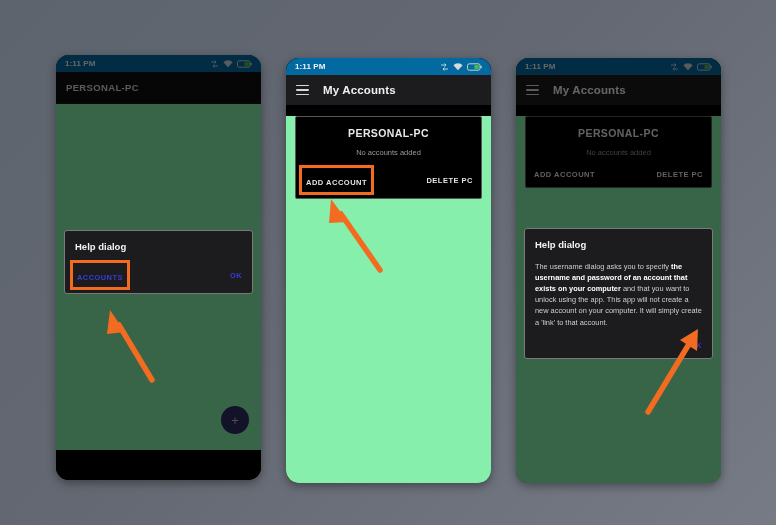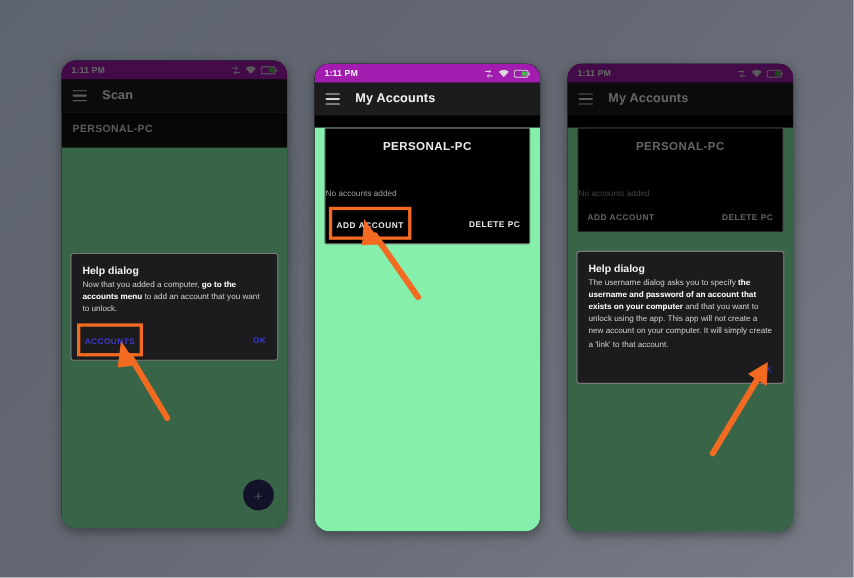--- a/index.html
+++ b/index.html
@@ -25,21 +25,21 @@
   }
   #phone-1 { left: 56px;  top: 55px; }
   #phone-2 { left: 286px; top: 58px; }
   #phone-3 { left: 516px; top: 58px; }
 
   .screen { position: absolute; inset: 0; background: #000; }
 
   
   .statusbar {
     height: 17px;
-    background: #a21caf;
+    background: #0369a1;
     display: flex;
     align-items: center;
     justify-content: space-between;
     padding: 0 9px;
     position: relative;
     z-index: 5;
   }
   .status-time {
     color: #f2f2f2;
     font-size: 8px;
@@ -98,25 +98,24 @@
   }
   .pc-card-title {
     text-align: center;
     color: #e8e8e8;
     font-size: 10.5px;
     font-weight: bold;
     letter-spacing: 0.4px;
     padding-bottom: 9px;
   }
   .pc-card-sub {
-    text-align: left;
+    text-align: center;
     color: #9a9a9a;
     font-size: 7.5px;
     padding-bottom: 13px;
-    margin-top: 23px;
   }
   .pc-card-actions {
     display: flex;
     justify-content: space-between;
     align-items: center;
     padding: 0 8px 8px 8px;
     text-align: center;
   }
   .card-action {
     color: #e4e4e4;
@@ -167,21 +166,21 @@
     border-radius: 3px;
     z-index: 9;
     padding: 10px 10px 6px 10px;
   }
   #dialog-1 { top: 175px; }
   #dialog-3 { top: 170px; }
   .dialog-title {
     color: #f3f3f3;
     font-size: 9.5px;
     font-weight: bold;
-    margin-bottom: 1px;
+    margin-bottom: 11px;
   }
   .dialog-body {
     color: #cfcfcf;
     font-size: 7.4px;
     line-height: 1.5;
   }
   .dialog-body b { color: #ffffff; font-weight: bold; }
   .dialog-actions {
     display: flex;
     align-items: center;
@@ -222,42 +221,33 @@
             <path d="M5 7.2 0.4 2.2a6.6 6.6 0 0 1 9.2 0z" fill="#d9d9d9"></path>
           </svg>
         <svg class="si" width="15" height="8" viewBox="0 0 15 8">
             <rect x="0.5" y="0.8" width="12.5" height="6.4" rx="1.8" fill="none" stroke="#cfcfcf" stroke-width="1"></rect>
             <rect x="7.3" y="2.1" width="4.6" height="3.8" rx="1" fill="#3ec13e"></rect>
             <rect x="13.4" y="2.8" width="1.3" height="2.4" rx="0.5" fill="#cfcfcf"></rect>
           </svg>
       </span>
     </div>
 
-    <div class="appbar">
-      <span class="hamburger">
-          <i></i>
-          <i></i>
-          <i></i>
-        </span>
-      <span class="appbar-title">Scan</span>
-    </div>
 
     <div class="content">
       <div class="list-row">
         <span class="list-row-label">PERSONAL-PC</span>
       </div>
 
       <div class="fab">+</div>
     </div>
 
     <div class="scrim"></div>
 
     <div class="dialog" id="dialog-1">
       <div class="dialog-title">Help dialog</div>
-      <div class="dialog-body"><span>Now that you added a computer, </span><b>go to the accounts menu</b><span> to add an account that you want to unlock.</span></div>
       <div class="dialog-actions">
         <span class="hl"><span class="dlg-btn">ACCOUNTS</span></span>
         <span class="dlg-btn">OK</span>
       </div>
     </div>
   </div>
 </div>
 
 <div class="phone" id="phone-2">
   <div class="screen">

